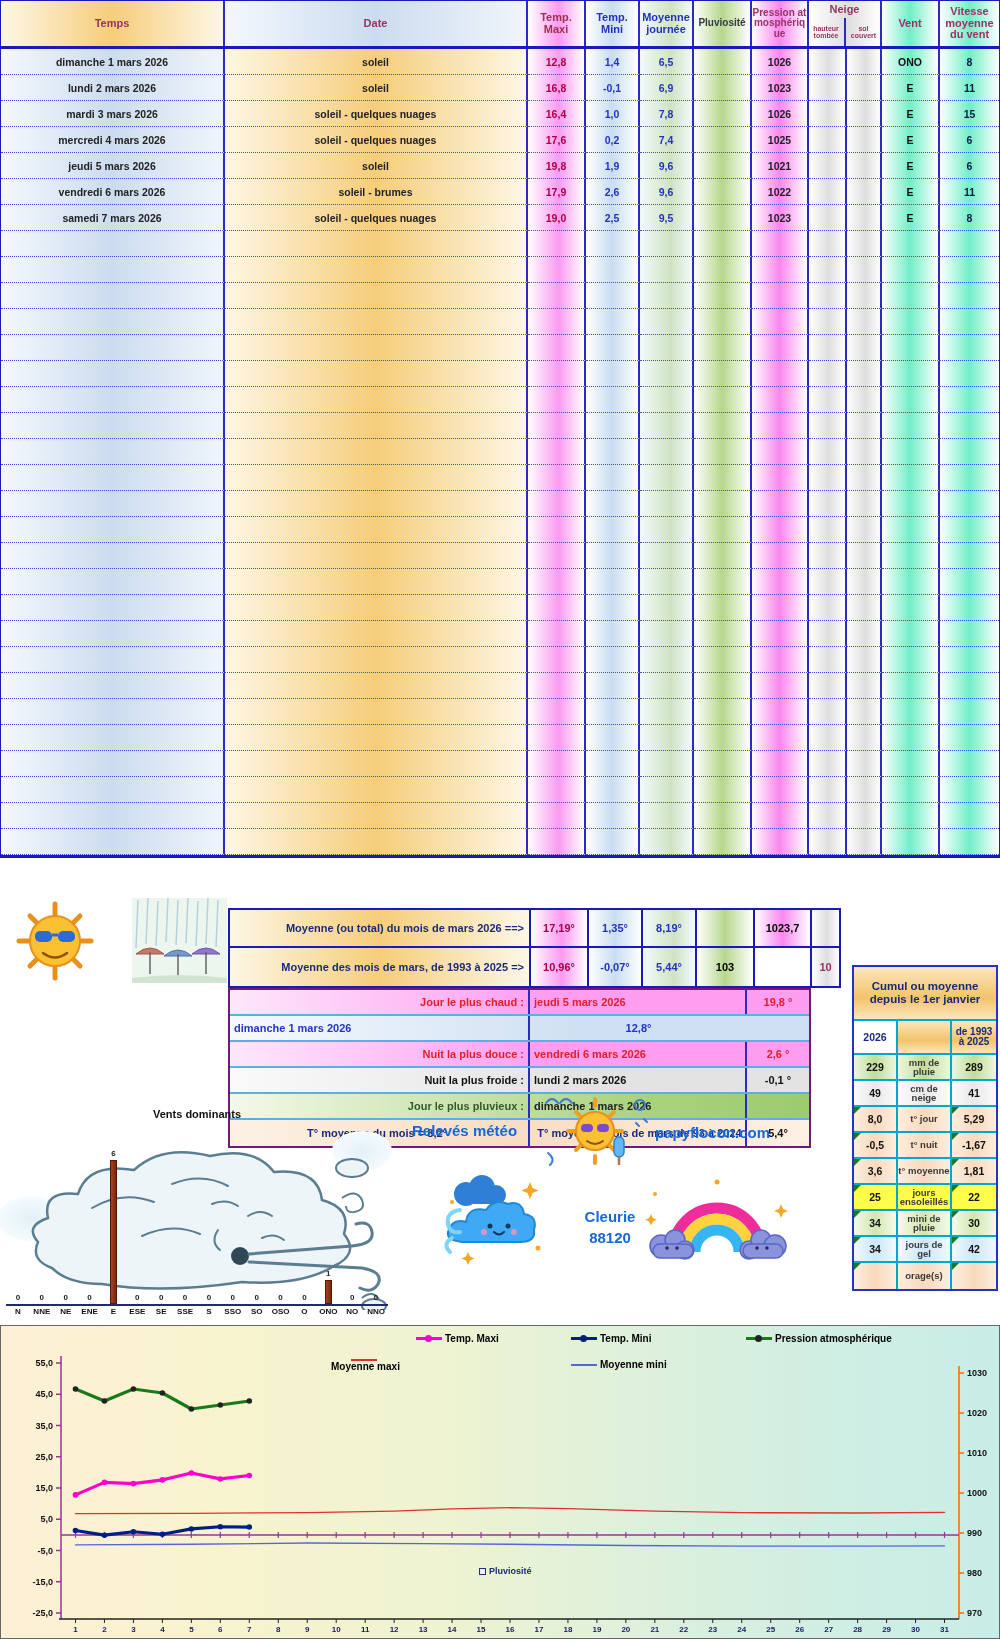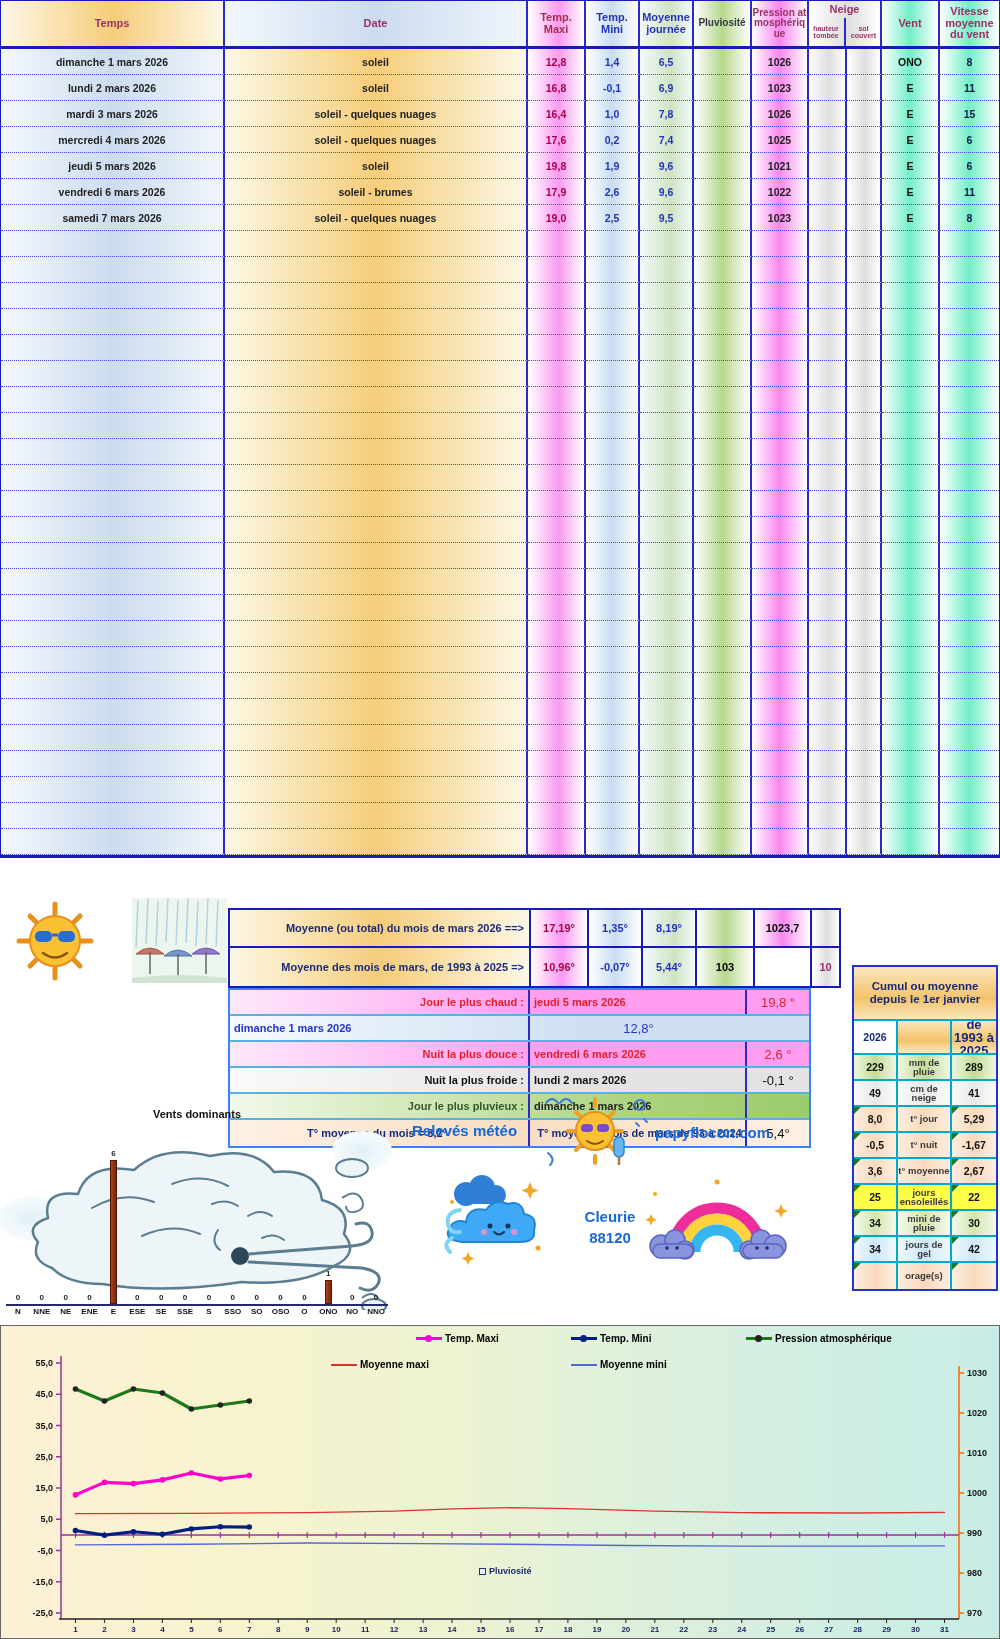--- a/index.html
+++ b/index.html
@@ -43,26 +43,26 @@
 .vt-cell{border-right:2px solid #1a1ab8;border-bottom:2px solid #1a1ab8;display:flex;align-items:center;justify-content:center;text-align:center;font-weight:bold;font-size:10px;line-height:1.05;color:#993366}
 .vt-cell:nth-child(2n){border-right:none}
 .vt-val{font-size:11px;color:#111}
 
 
 #stats-left{position:absolute;left:0;top:988px;width:228px;border:2px solid #2a2ac8}
 .sl-row{height:26px;border-bottom:2px solid #2a2ac8;display:flex;align-items:center;justify-content:center;font-weight:bold;font-size:11px;color:#222}
 .sl-row:last-child{border-bottom:none}
 .sl-green{background:linear-gradient(90deg,#f6faee,#cfe3a8 50%,#f6faee)}
 .sl-white{background:#fff;color:#2233cc}
-#stats-main{position:absolute;left:228px;top:988px;width:583px;border:2px solid #3b82f6}
+#stats-main{position:absolute;left:228px;top:988px;width:583px;border:2px solid #701a75}
 .st-row{height:26px;border-bottom:2px solid #5ab0e0;display:grid;grid-template-columns:300px 217px 62px}
 .st-row:last-child{border-bottom:none}
 .st-label{display:flex;align-items:center;justify-content:flex-end;padding-right:4px;font-weight:bold;font-size:11px;border-right:2px solid #2a2ac8}
 .st-date{display:flex;align-items:center;padding-left:4px;font-weight:bold;font-size:11px;border-right:2px solid #2a2ac8}
-.st-val{display:flex;align-items:center;justify-content:center;font-weight:normal;font-size:13px}
+.st-val{display:flex;align-items:center;justify-content:center;font-weight:bold;font-size:11px}
 .row-pink{background:linear-gradient(90deg,#fde8fb,#ff9df1 55%,#ff9df1)}
 .row-pink .st-label,.row-pink .st-date,.row-pink .st-val{color:#e0202a}
 .row-blue{background:linear-gradient(90deg,#f6fafe,#cfe0f2 60%,#cfe0f2)}
 .row-blue .st-label,.row-blue .st-date,.row-blue .st-val{color:#2233cc}
 .row-gray{background:linear-gradient(90deg,#fafafa,#e3e3e3 60%,#e3e3e3)}
 .row-gray .st-label,.row-gray .st-date,.row-gray .st-val{color:#111}
 .row-green{background:linear-gradient(90deg,#f2f9ea,#abd37f 70%,#9ccb6e)}
 .row-green .st-label{color:#33592d}.row-green .st-date{color:#222}
 .row-peach{background:linear-gradient(90deg,#fdf1e4,#f8ddc2 50%,#fdf1e4)}
 .row-peach .st-label{justify-content:center;color:#1a2a7a}
@@ -679,21 +679,21 @@
       <div class="st-date">T° moyenne mois de mars de 93 à 2024</div>
       <div class="st-val">5,4°</div>
     </div>
   </div>
 
   <div id="cumul">
     <div id="cumul-title">Cumul ou moyenne depuis le 1er janvier</div>
     <div id="cumul-sub">
       <div class="cu-cell" style="background:#fff;color:#1a2a7a">2026</div>
       <div class="cu-cell cu-orange"></div>
-      <div class="cu-cell cu-orange" style="color:#1a2a7a;font-size:13px">de 1993 à 2025</div>
+      <div class="cu-cell cu-orange" style="color:#1a2a7a;font-size:10px">de 1993 à 2025</div>
     </div>
     <div id="cumul-body">
         <div class="cumul-row">
           <div class="cu-cell cu-num cu-green">229</div>
           <div class="cu-cell cu-lab cu-green">mm de pluie</div>
           <div class="cu-cell cu-num cu-green">289</div>
         </div>
         <div class="cumul-row">
           <div class="cu-cell cu-num cu-neige">49</div>
           <div class="cu-cell cu-lab cu-neige">cm de neige</div>
@@ -705,21 +705,21 @@
           <div class="cu-cell cu-num cu-peach tri">5,29</div>
         </div>
         <div class="cumul-row">
           <div class="cu-cell cu-num cu-peach tri">-0,5</div>
           <div class="cu-cell cu-lab cu-peach">t° nuit</div>
           <div class="cu-cell cu-num cu-peach tri">-1,67</div>
         </div>
         <div class="cumul-row">
           <div class="cu-cell cu-num cu-peach tri">3,6</div>
           <div class="cu-cell cu-lab cu-peach">t° moyenne</div>
-          <div class="cu-cell cu-num cu-peach tri">2,67</div>
+          <div class="cu-cell cu-num cu-peach tri">1,81</div>
         </div>
         <div class="cumul-row">
           <div class="cu-cell cu-num cu-yellow tri">25</div>
           <div class="cu-cell cu-lab cu-yellow">jours ensoleillés</div>
           <div class="cu-cell cu-num cu-yellow tri">22</div>
         </div>
         <div class="cumul-row">
           <div class="cu-cell cu-num cu-green2 tri">34</div>
           <div class="cu-cell cu-lab cu-green2">mini de pluie</div>
           <div class="cu-cell cu-num cu-green2 tri">30</div>
@@ -1094,21 +1094,21 @@
             <i style="background: rgb(0, 32, 128);"></i>
           </span>
           <span>Temp. Mini</span>
         </div>
         <div class="legend-item" style="left: 745px; top: 7px;">
           <span class="sw" style="background: rgb(26, 122, 26);">
             <i style="background: rgb(34, 34, 34);"></i>
           </span>
           <span>Pression atmosphérique</span>
         </div>
-        <div class="legend-item" style="left: 330px; top: 33px;">
+        <div class="legend-item" style="left: 330px; top: 33px; flex-direction: column;">
           <span class="sw thin" style="background: rgb(224, 48, 48);"></span>
           <span>Moyenne maxi</span>
         </div>
         <div class="legend-item" style="left: 570px; top: 33px; text-align: center;">
           <span class="sw thin" style="background: rgb(85, 102, 221);"></span>
           <span>Moyenne mini</span>
         </div>
       </div>
     <div id="pluvio-legend">
         <span class="bx"></span>

